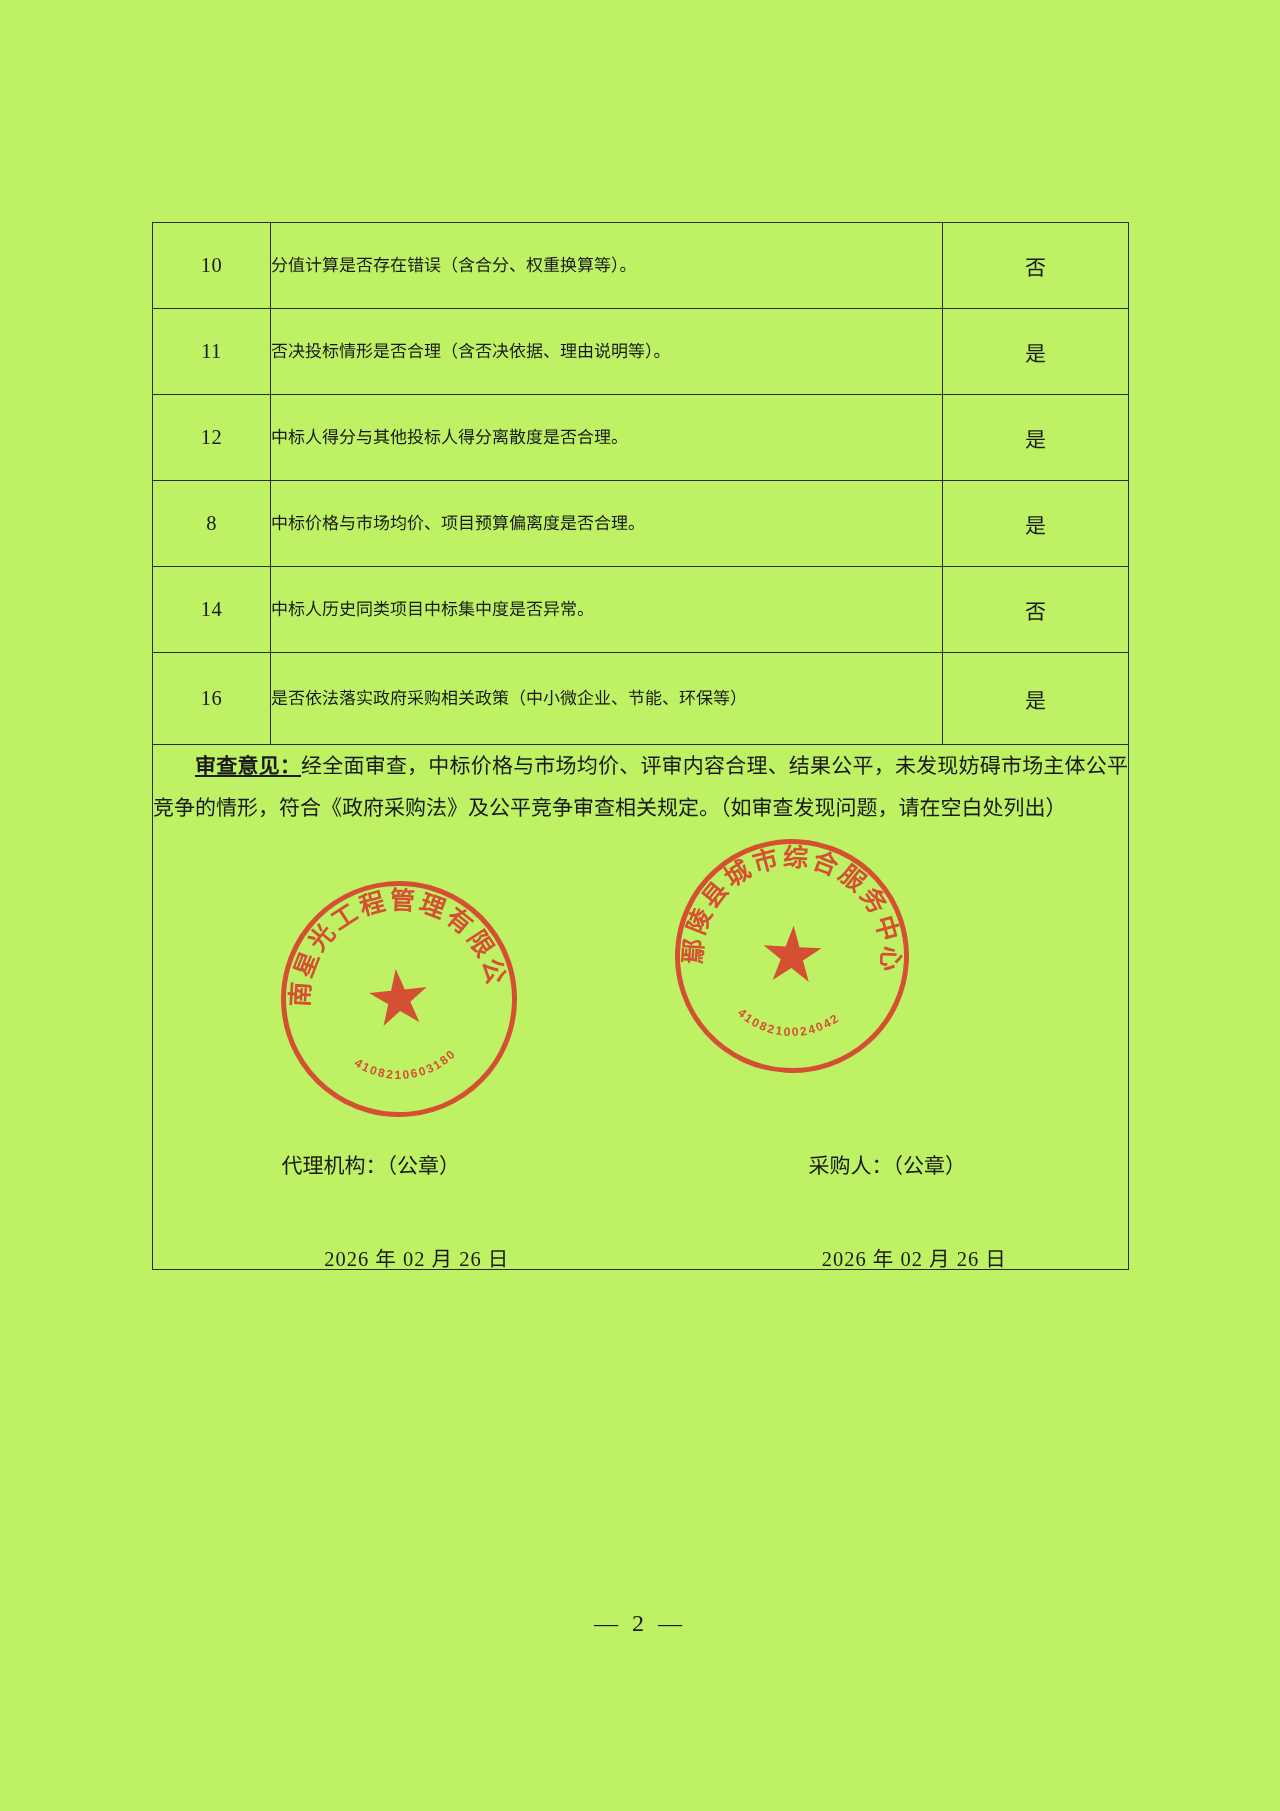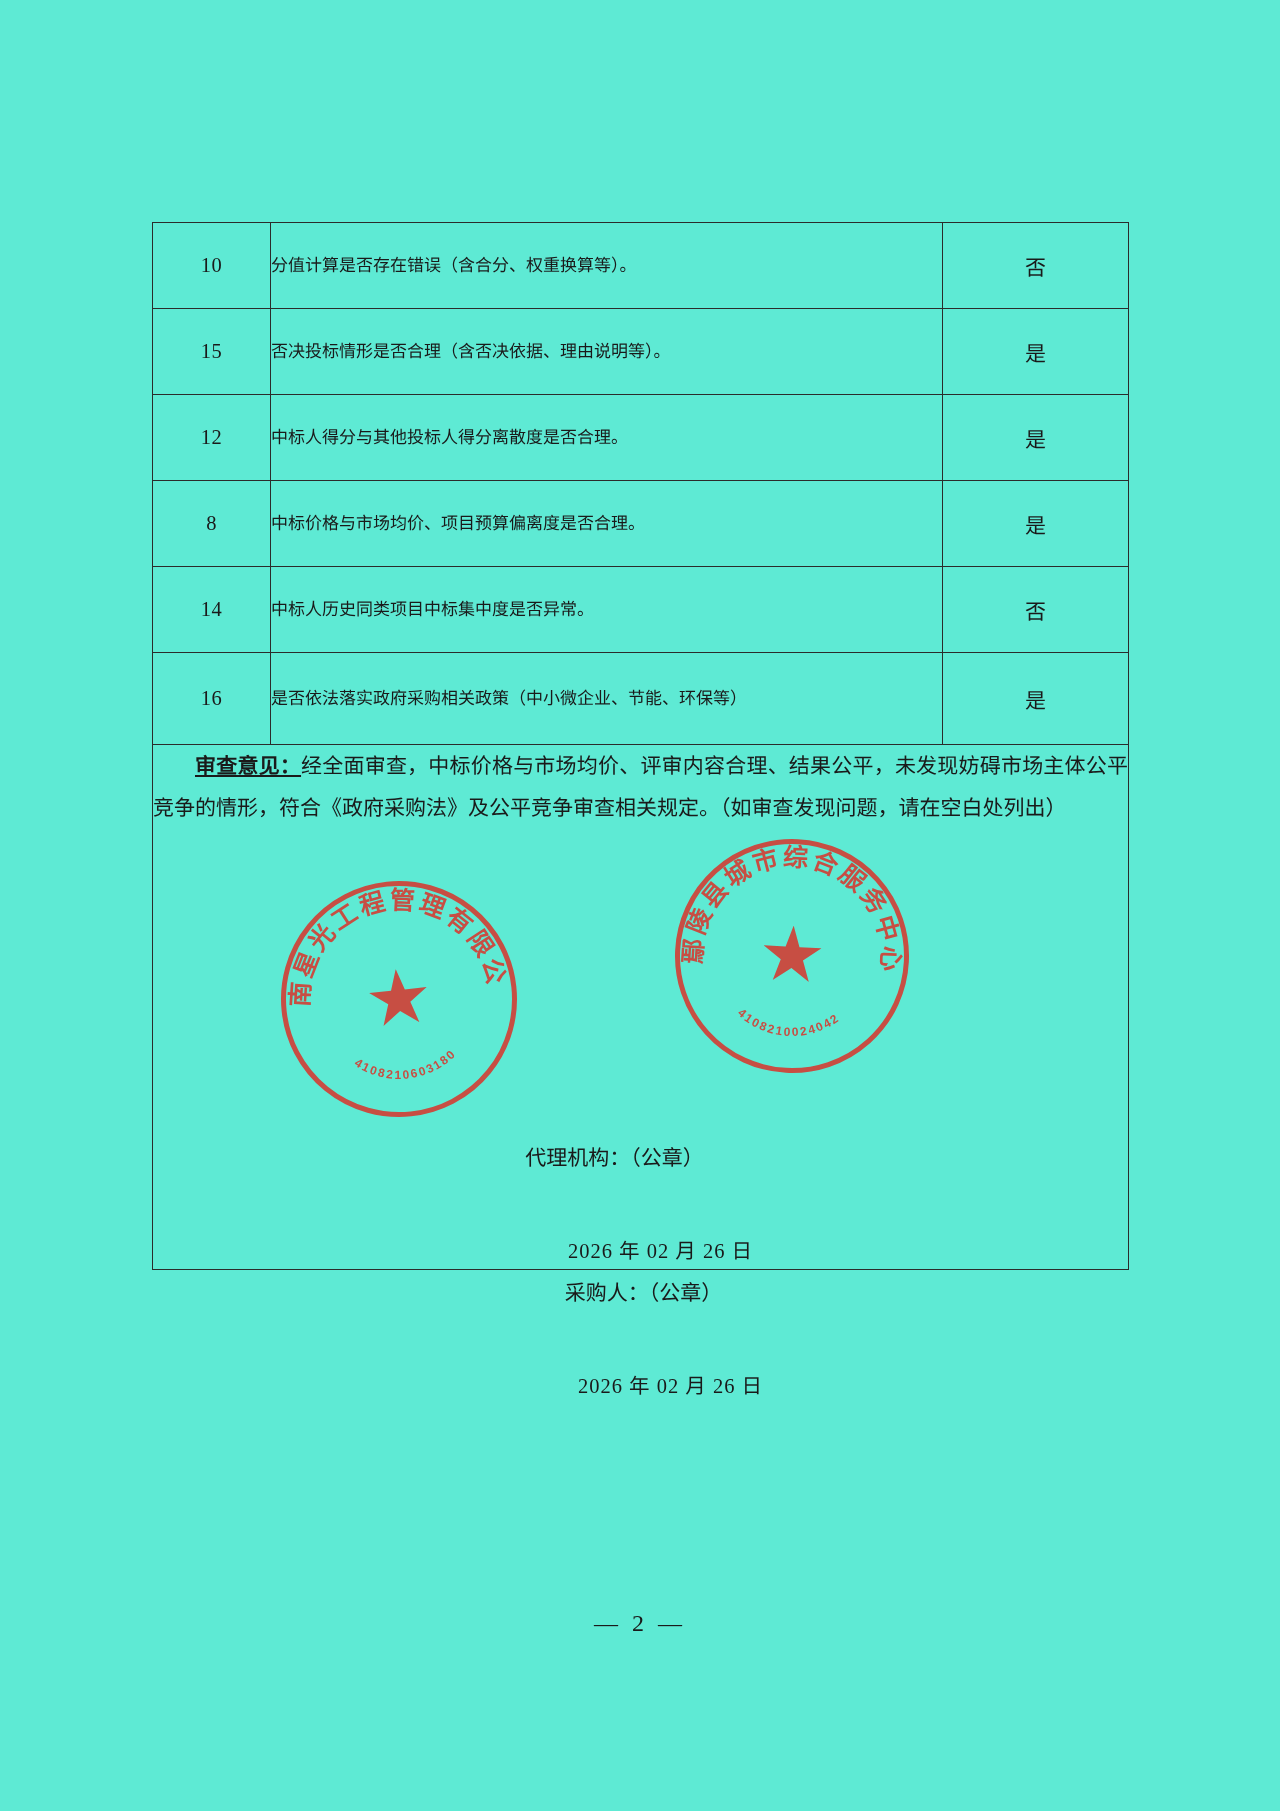--- a/index.html
+++ b/index.html
@@ -14,21 +14,21 @@
     font-family: "Liberation Serif", "DejaVu Serif", serif;
     color: #1a1a1a;
     overflow: hidden;
   }
 
   .page {
     position: absolute;
     top: 0; left: 0;
     width: 1280px;
     height: 1811px;
-    background: #5eead4;
+    background: #bef264;
   }
 
   
   .doc-table {
     position: absolute;
     left: 152px;
     top: 222px;
     width: 976px;
     border-collapse: collapse;
     table-layout: fixed;
@@ -77,23 +77,22 @@
   }
 
   
   .sig-area {
     position: relative;
     height: 440px;
   }
   .sig-row {
     position: absolute;
     left: 0; right: 0;
-    top: 308px;
+    top: 316px;
     display: flex;
-    flex-direction: column;
   }
   .sig-col {
     flex: 1;
     position: relative;
     text-align: center;
   }
   .sig-line {
     font-size: 21px;
     white-space: nowrap;
   }
@@ -189,21 +188,21 @@
         <col class="col-item">
         <col class="col-res">
     </colgroup>
     <tbody>
       <tr class="row-h1">
         <td class="cell-no">10</td>
         <td class="cell-item">分值计算是否存在错误（含合分、权重换算等）。</td>
         <td class="cell-res">否</td>
       </tr>
       <tr class="row-h1">
-        <td class="cell-no">15</td>
+        <td class="cell-no">11</td>
         <td class="cell-item">否决投标情形是否合理（含否决依据、理由说明等）。</td>
         <td class="cell-res">是</td>
       </tr>
       <tr class="row-h1">
         <td class="cell-no">12</td>
         <td class="cell-item">中标人得分与其他投标人得分离散度是否合理。</td>
         <td class="cell-res">是</td>
       </tr>
       <tr class="row-h1">
         <td class="cell-no">8</td>

